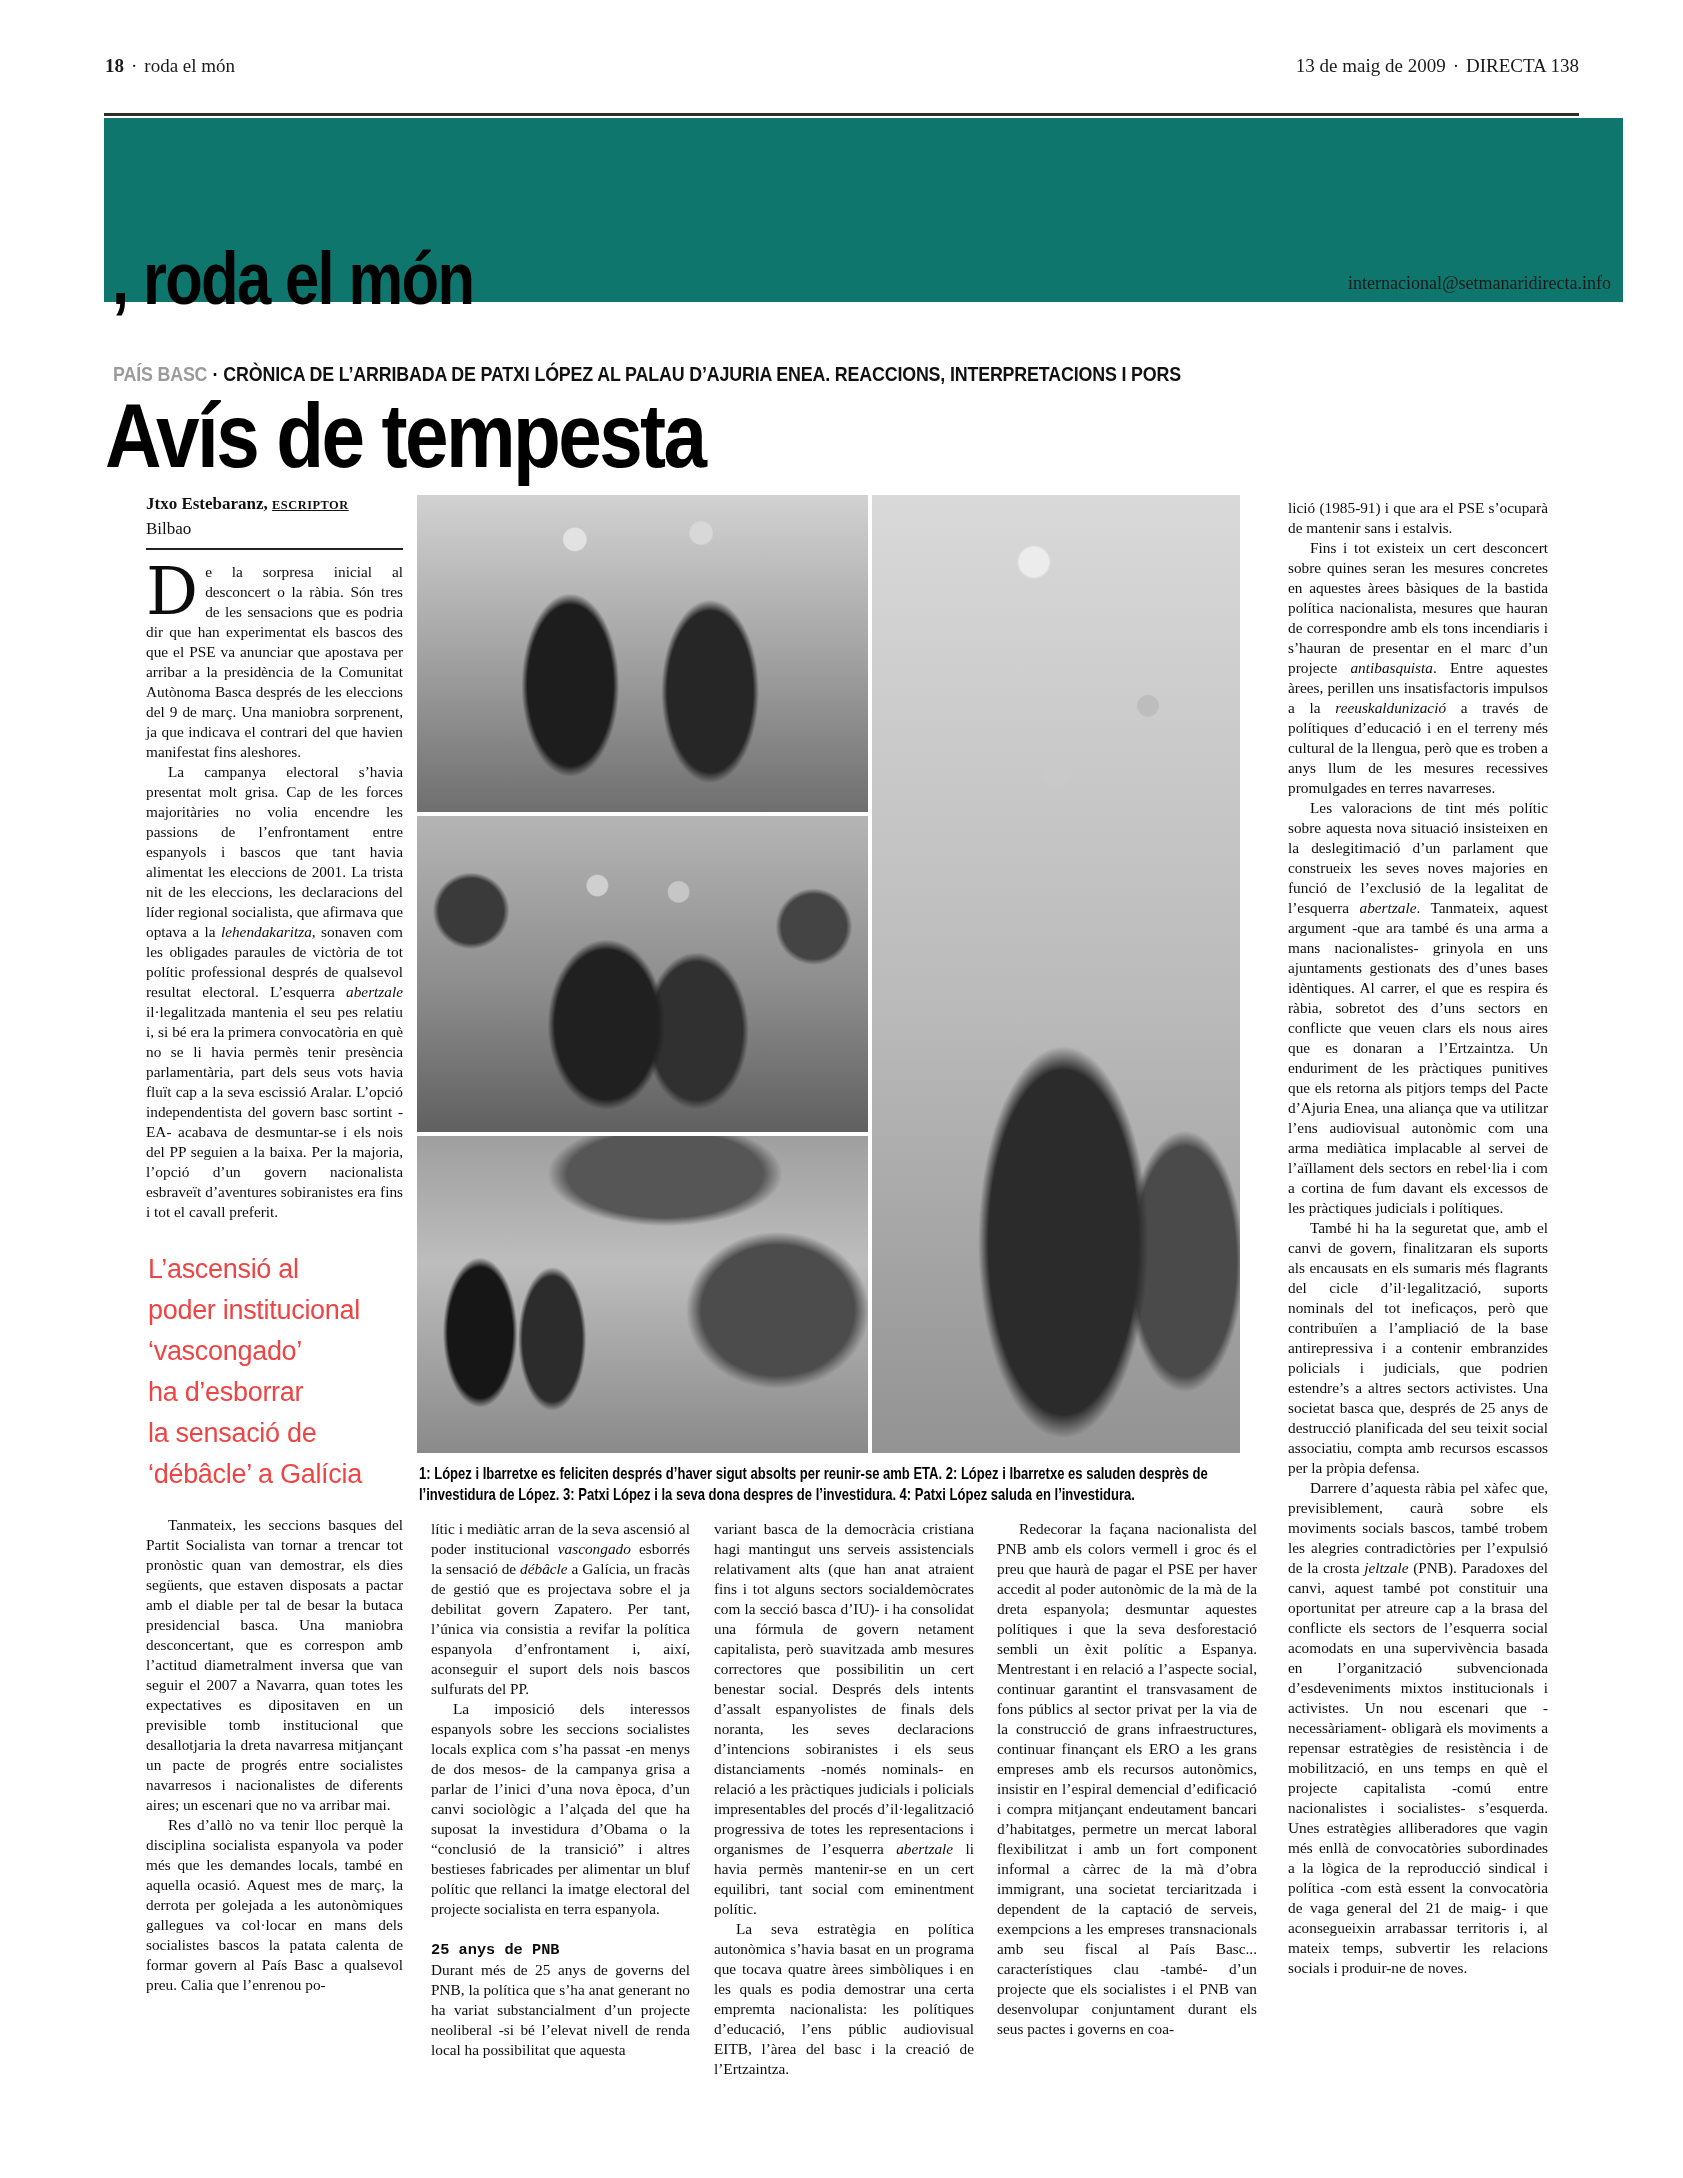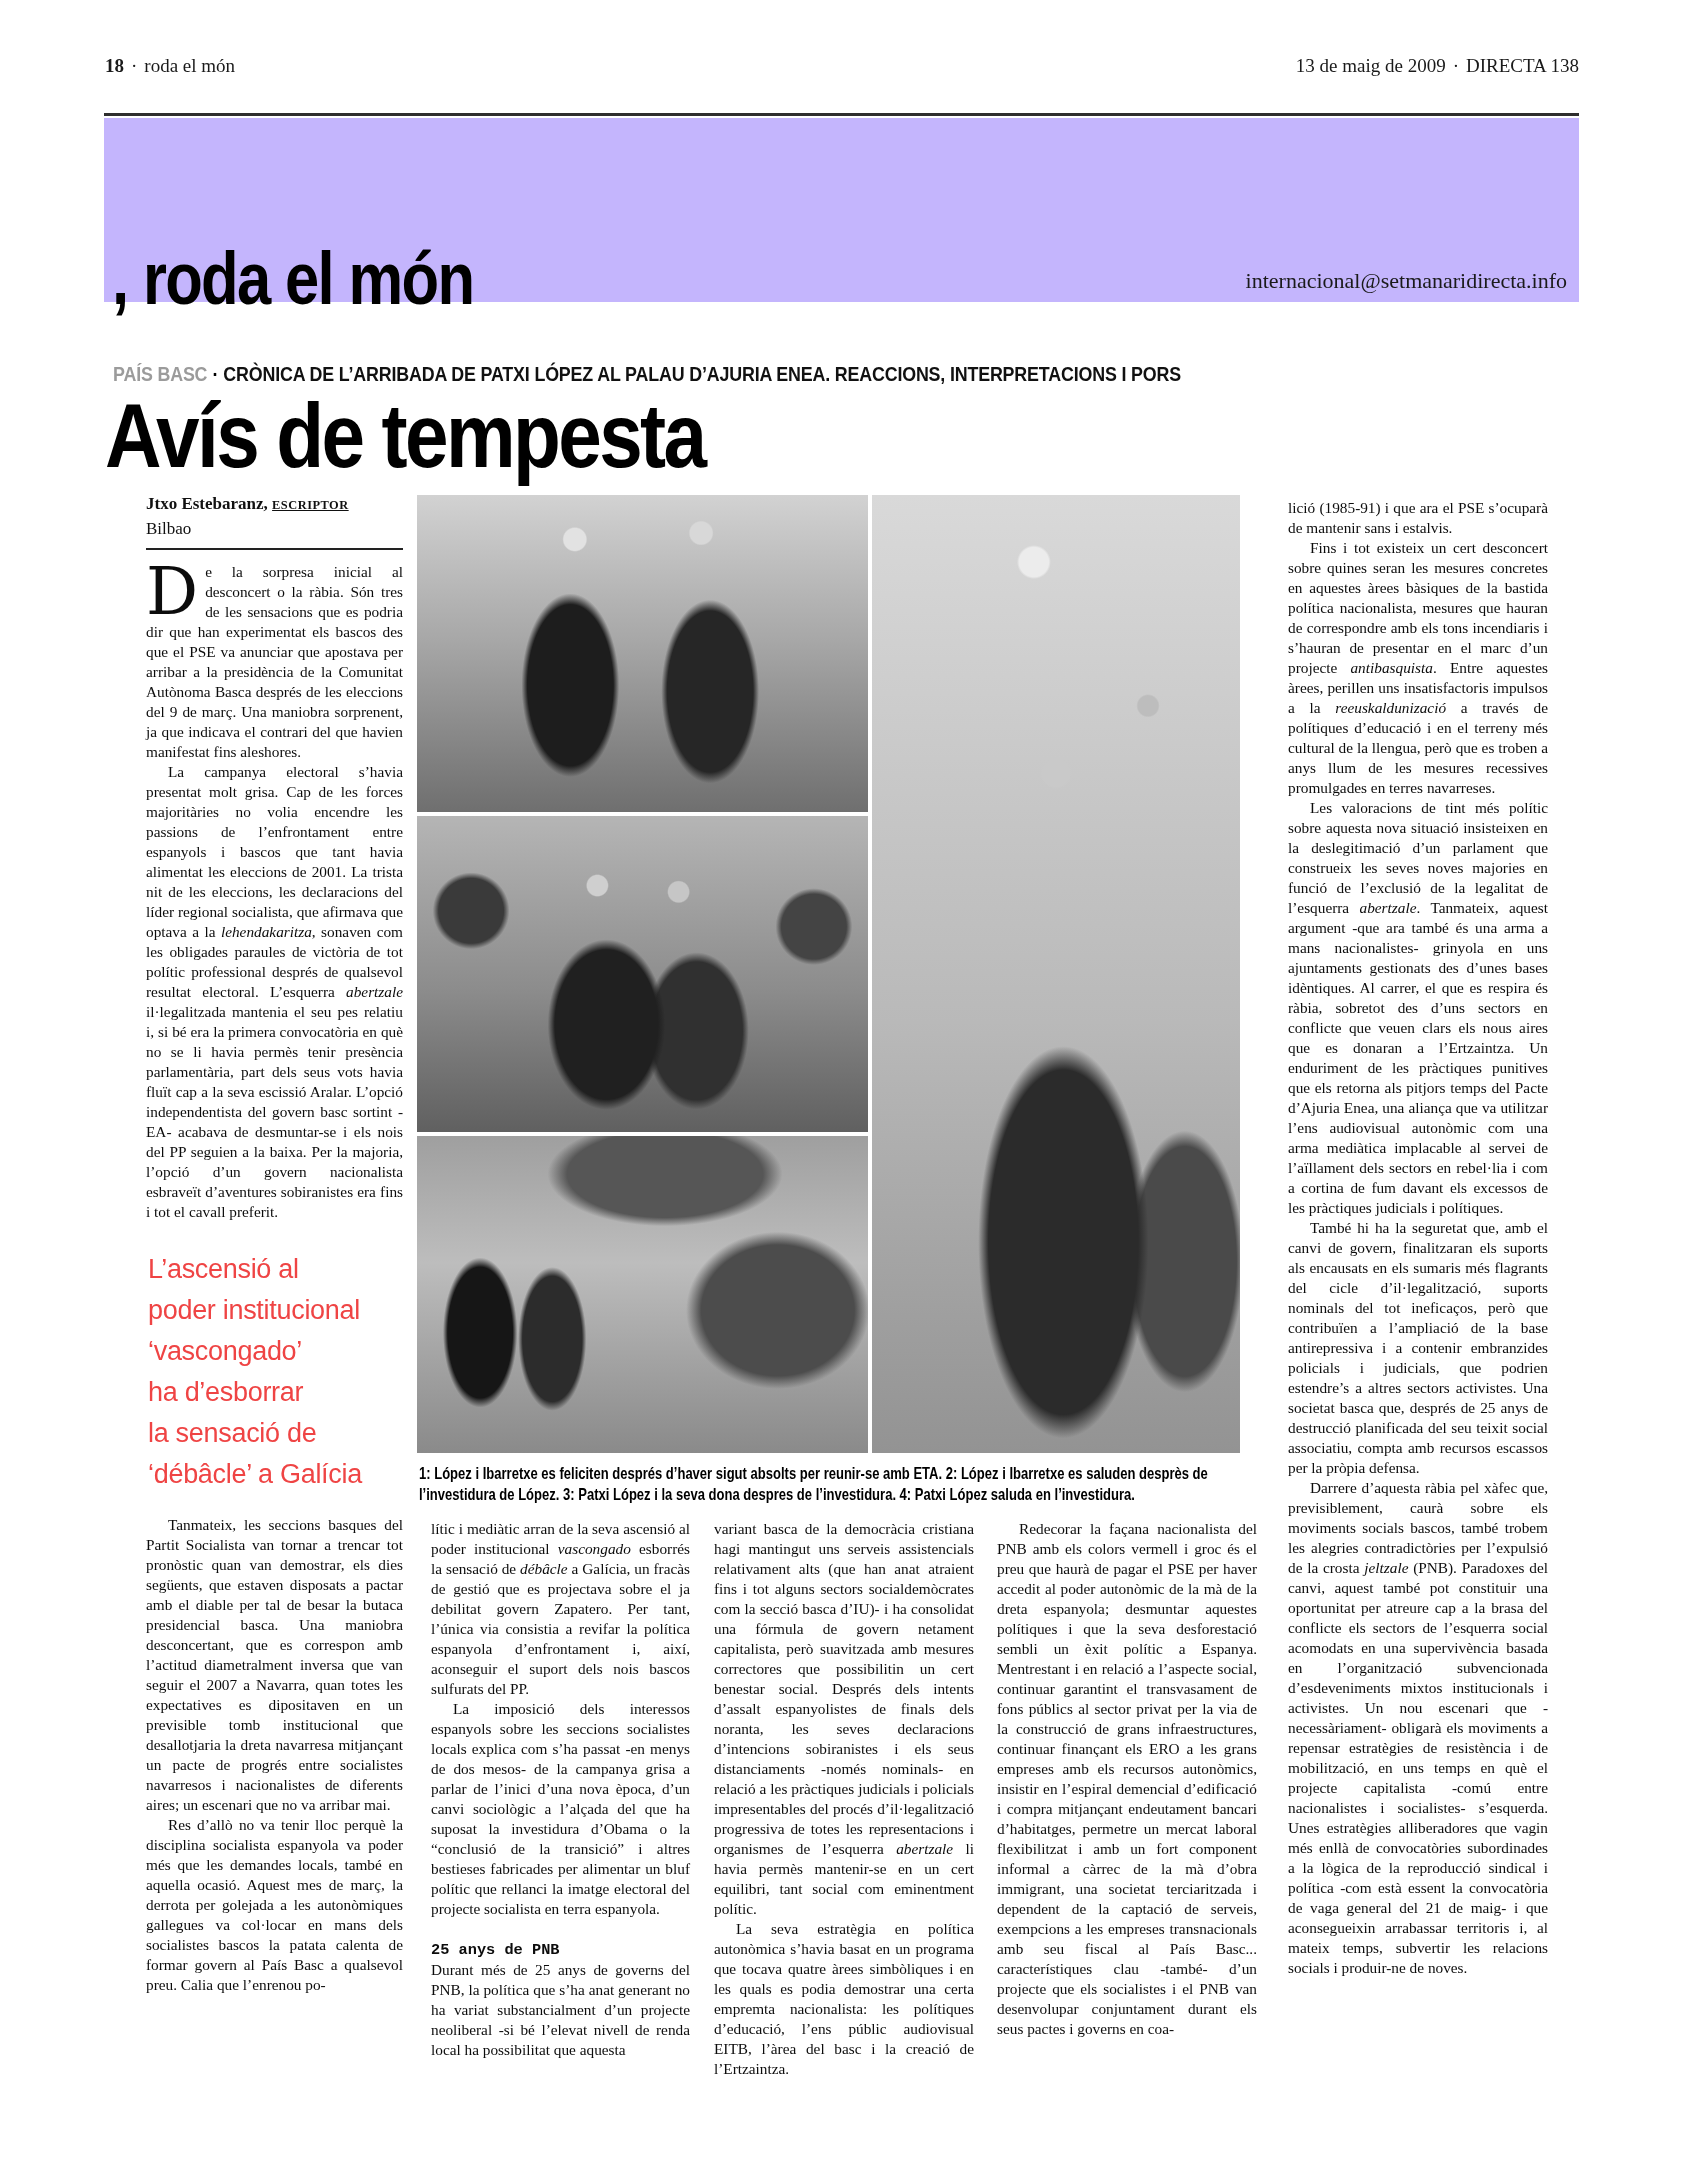--- a/index.html
+++ b/index.html
@@ -12,21 +12,21 @@
   .folio-left{left:105px;}
   .folio-right{right:104px;text-align:right;}
   .folio .sep{padding:0 7px;}
   .rule{position:absolute;left:104px;width:1475px;height:3px;background:#2e2e2e;top:113px;}
 
   
   .banner{position:absolute;left:104px;top:118px;width:1475px;height:184px;}
   .banner-title{position:absolute;left:8px;bottom:-14px;font-family:"Liberation Sans",sans-serif;
                 font-weight:bold;font-size:75px;letter-spacing:-2px;white-space:nowrap;
                 transform:scaleX(0.82);transform-origin:left bottom;color:#000;line-height:1;}
-  .banner-email{position:absolute;right:12px;bottom:8px;font-size:22px;color:#1a1a1a;}
+  .banner-email{position:absolute;right:12px;bottom:8px;font-size:18px;color:#1a1a1a;}
 
   
   .kicker{position:absolute;left:113px;top:362px;font-family:"Liberation Sans",sans-serif;
           font-weight:bold;font-size:21px;white-space:nowrap;transform:scaleX(0.85);
           transform-origin:left top;letter-spacing:-0.2px;}
   .kicker .ksep{padding:0 6px;color:#000;}
   .headline{position:absolute;left:105px;top:388px;font-family:"Liberation Sans",sans-serif;
             font-weight:bold;font-size:91px;letter-spacing:-3px;white-space:nowrap;
             transform:scaleX(0.86);transform-origin:left top;line-height:1.05;color:#000;}
 
@@ -86,21 +86,21 @@
 </style>
 </head>
 <body>
 
 <div id="page">
 
   <div class="folio folio-left"><span class="num">18</span><span class="sep">·</span><span>roda el món</span></div>
   <div class="folio folio-right"><span>13 de maig de 2009</span><span class="sep">·</span><span>DIRECTA 138</span></div>
   <div class="rule"></div>
 
-  <div class="banner" style="background:#c4b5fd;">
+  <div class="banner" style="background:#0f766e;padding-left:44px;">
     <div class="banner-title">, roda el món</div>
     <div class="banner-email">internacional@setmanaridirecta.info</div>
   </div>
 
   <div class="kicker"><span style="color:#9b9b9b;">PAÍS BASC</span><span class="ksep">·</span><span>CRÒNICA DE L’ARRIBADA DE PATXI LÓPEZ AL PALAU D’AJURIA ENEA. REACCIONS, INTERPRETACIONS I PORS</span></div>
 
   <div class="headline">Avís de tempesta</div>
 
   <div class="byline">
     <div><span class="author">Jtxo Estebaranz,</span> <span class="role">ESCRIPTOR</span></div>

